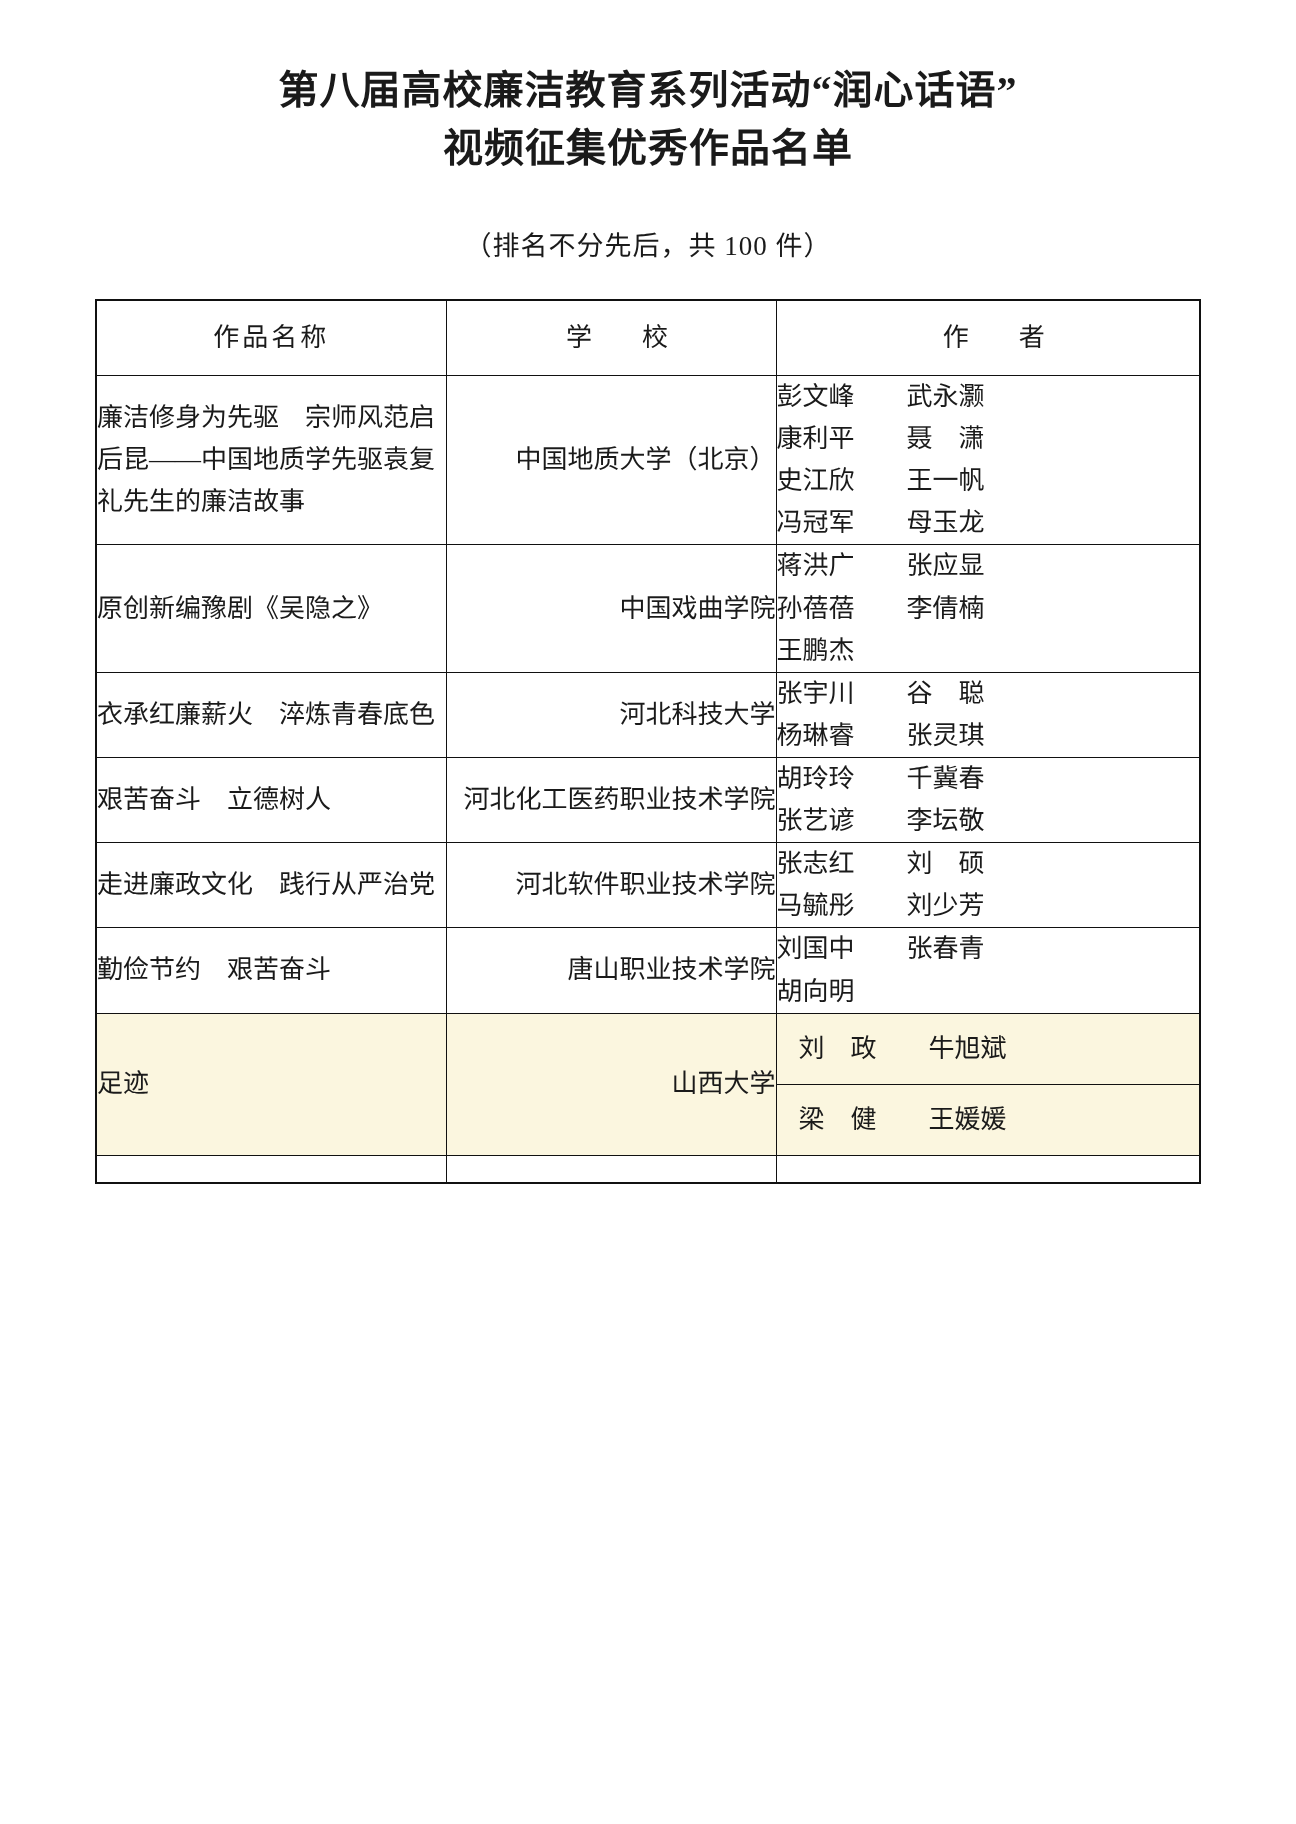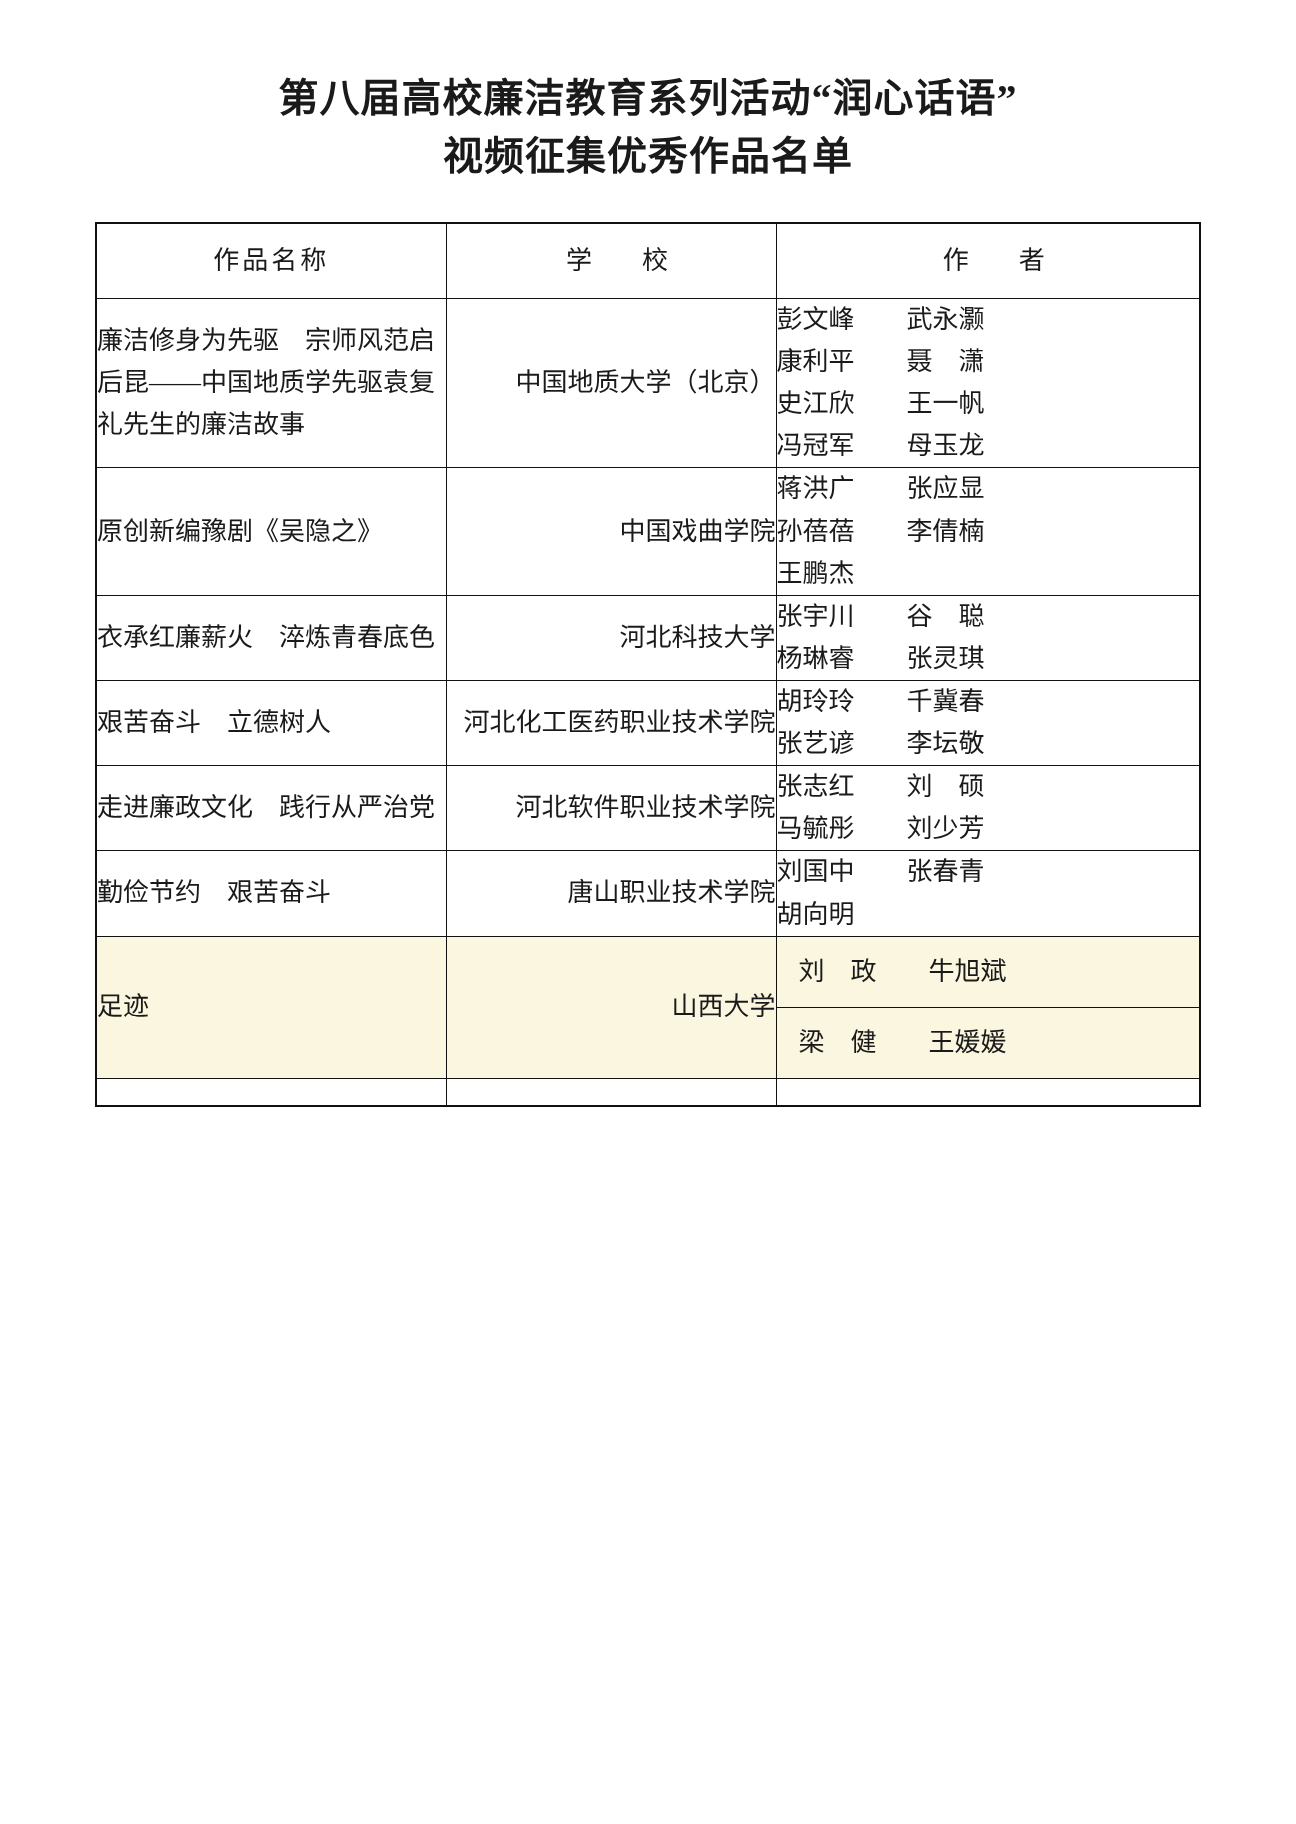--- a/index.html
+++ b/index.html
@@ -20,21 +20,21 @@
     height: 1824px;
     box-sizing: border-box;
     padding: 0;
   }
   .doc-title {
     text-align: center;
     font-size: 40px;
     font-weight: bold;
     line-height: 1.45;
     letter-spacing: 1px;
-    margin: 12px;
+    margin: 4px;
     padding-top: 58px;
     padding-left: 110px;
     padding-right: 110px;
   }
   .doc-title .line2 {
     display: block;
   }
   .doc-subtitle {
     text-align: center;
     font-size: 27px;
@@ -115,20 +115,21 @@
 </head>
 <body>
 
 <div class="page">
 
   <h1 class="doc-title">
     <span>第八届高校廉洁教育系列活动“润心话语”</span>
     <span class="line2">视频征集优秀作品名单</span>
   </h1>
 
+  <p class="doc-subtitle">（排名不分先后，共 100 件）</p>
 
   <table class="award-table">
     <colgroup>
       <col class="c-work">
       <col class="c-school">
       <col class="c-authors">
     </colgroup>
     <thead>
       <tr>
         <th class="head-cell">作品名称</th>

